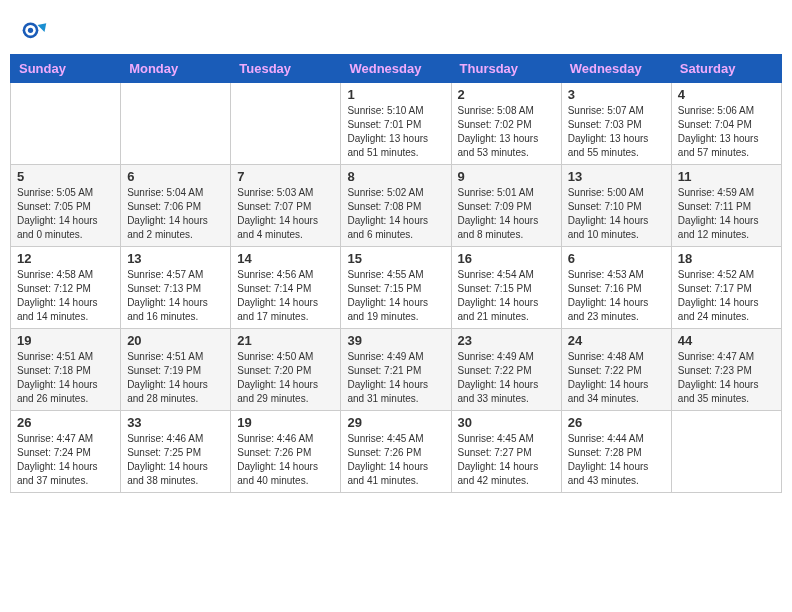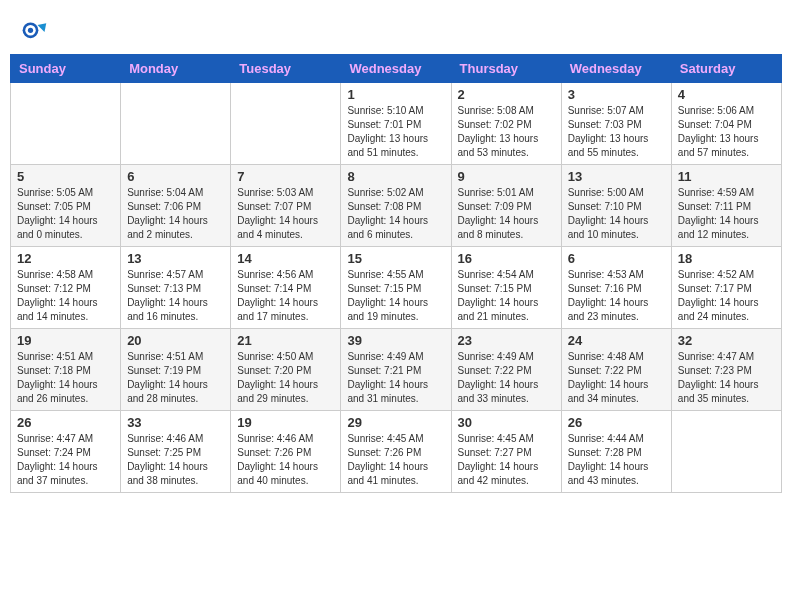--- a/index.html
+++ b/index.html
@@ -228,21 +228,21 @@
         </td>
         <td>
           <span class="day-number">23</span>
           <div class="day-info">Sunrise: 4:49 AM<br>Sunset: 7:22 PM<br>Daylight: 14 hours<br>and 33 minutes.</div>
         </td>
         <td>
           <span class="day-number">24</span>
           <div class="day-info">Sunrise: 4:48 AM<br>Sunset: 7:22 PM<br>Daylight: 14 hours<br>and 34 minutes.</div>
         </td>
         <td>
-          <span class="day-number">32</span>
+          <span class="day-number">44</span>
           <div class="day-info">Sunrise: 4:47 AM<br>Sunset: 7:23 PM<br>Daylight: 14 hours<br>and 35 minutes.</div>
         </td>
       </tr>
       <tr>
         <td>
           <span class="day-number">26</span>
           <div class="day-info">Sunrise: 4:47 AM<br>Sunset: 7:24 PM<br>Daylight: 14 hours<br>and 37 minutes.</div>
         </td>
         <td>
           <span class="day-number">33</span>

